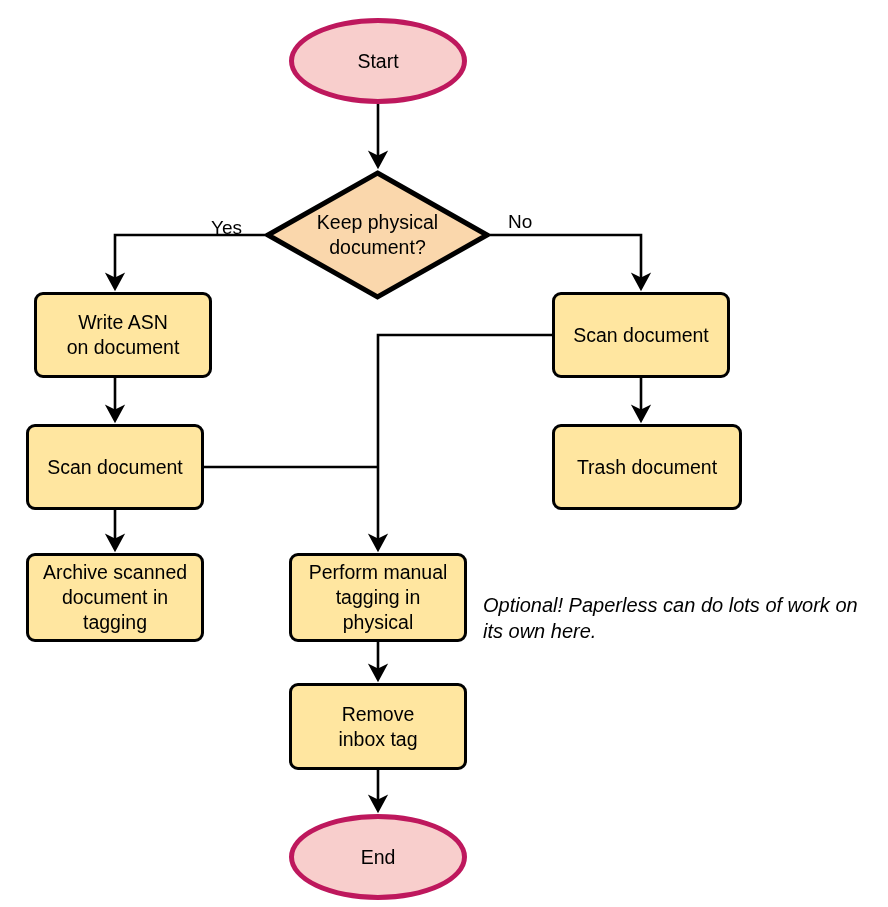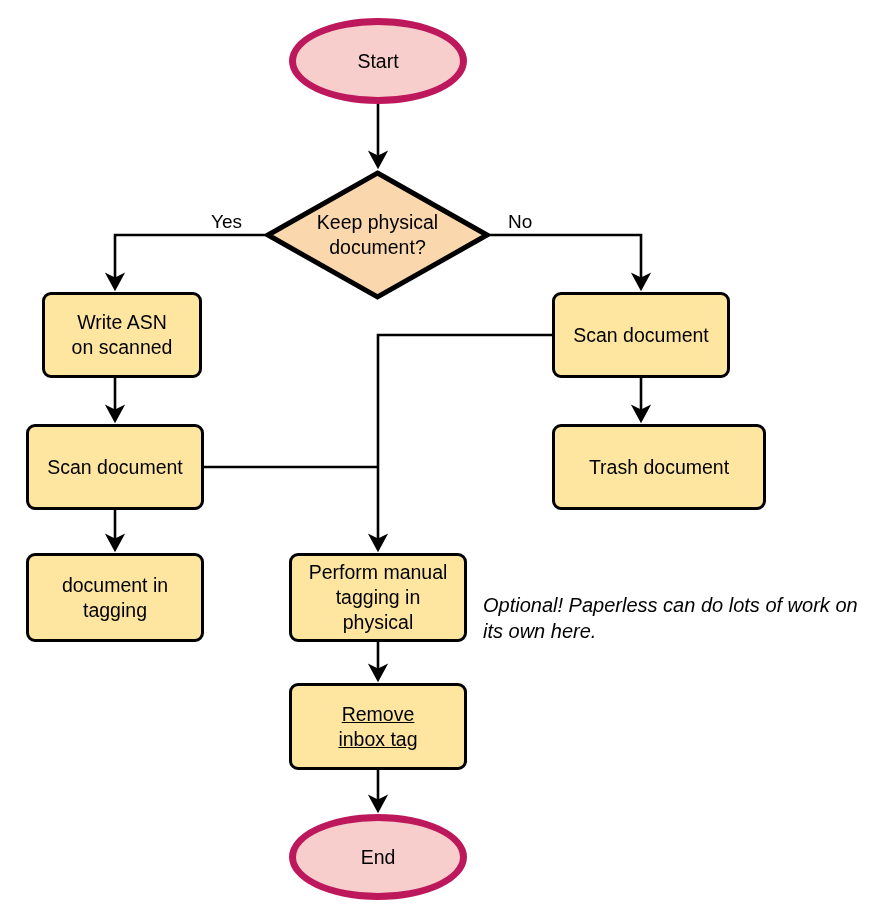--- a/index.html
+++ b/index.html
@@ -31,21 +31,21 @@
     display: flex;
     align-items: center;
     justify-content: center;
     text-align: center;
     color: #000000;
     font-size: 19.5px;
     line-height: 1.28;
     z-index: 2;
   }
   .node-terminator {
-    border: 7px solid #be185d;
+    border: 5px solid #be185d;
     border-radius: 50%;
     background: #f8cecc;
   }
   .node-process {
     border: 3.5px solid #000000;
     border-radius: 9px;
     background: #ffe6a0;
   }
   .node-decision {
     background: transparent;
@@ -120,58 +120,59 @@
   <div class="node node-decision" style="left:265px; top:170px; width:225px; height:130px;">
     <svg class="decision-shape" viewBox="0 0 225 130" preserveAspectRatio="none">
       <polygon points="112.5,3 222,65 112.5,127 3,65" fill="#fad7ac" stroke="#000000" stroke-width="5" stroke-linejoin="miter"></polygon>
     </svg>
     <div class="decision-label">
       <div>Keep physical</div>
       <div>document?</div>
     </div>
   </div>
 
-  <div class="edge-label" style="left:211px; top:211px;">Yes</div>
+  <div class="edge-label" style="left:211px; top:217px;">Yes</div>
   <div class="edge-label" style="left:508px; top:211px;text-align:right;">No</div>
 
-  <div class="node node-process" style="left:42px; top:292px; width:160px; height:86px;">
+  <div class="node node-process" style="left:34px; top:292px; width:178px; height:86px;">
     <div>
       <div>Write ASN</div>
-      <div>on scanned</div>
+      <div>on document</div>
     </div>
   </div>
 
   <div class="node node-process" style="left:26px; top:424px; width:178px; height:86px;">
     <span>Scan document</span>
   </div>
 
   <div class="node node-process" style="left:26px; top:553px; width:178px; height:89px;">
     <div>
+      <div>Archive scanned</div>
       <div>document in</div>
       <div>tagging</div>
     </div>
   </div>
 
   <div class="node node-process" style="left:552px; top:292px; width:178px; height:86px;">
     <span>Scan document</span>
   </div>
 
-  <div class="node node-process" style="left:552px; top:424px; width:214px; height:86px;">
+  <div class="node node-process" style="left:552px; top:424px; width:190px; height:86px;">
     <span>Trash document</span>
   </div>
 
   <div class="node node-process" style="left:289px; top:553px; width:178px; height:89px;">
     <div>
       <div>Perform manual</div>
       <div>tagging in</div>
       <div>physical</div>
     </div>
   </div>
 
-  <div class="node node-process" style="left:289px; top:683px; width:178px; height:87px;text-decoration:underline;">
+  <div class="node node-process" style="left:289px; top:683px; width:178px; height:87px;">
     <div>
       <div>Remove</div>
       <div>inbox tag</div>
     </div>
   </div>
 
   <div class="node node-terminator" style="left:289px; top:814px; width:178px; height:86px;">
     <span>End</span>
   </div>
 

